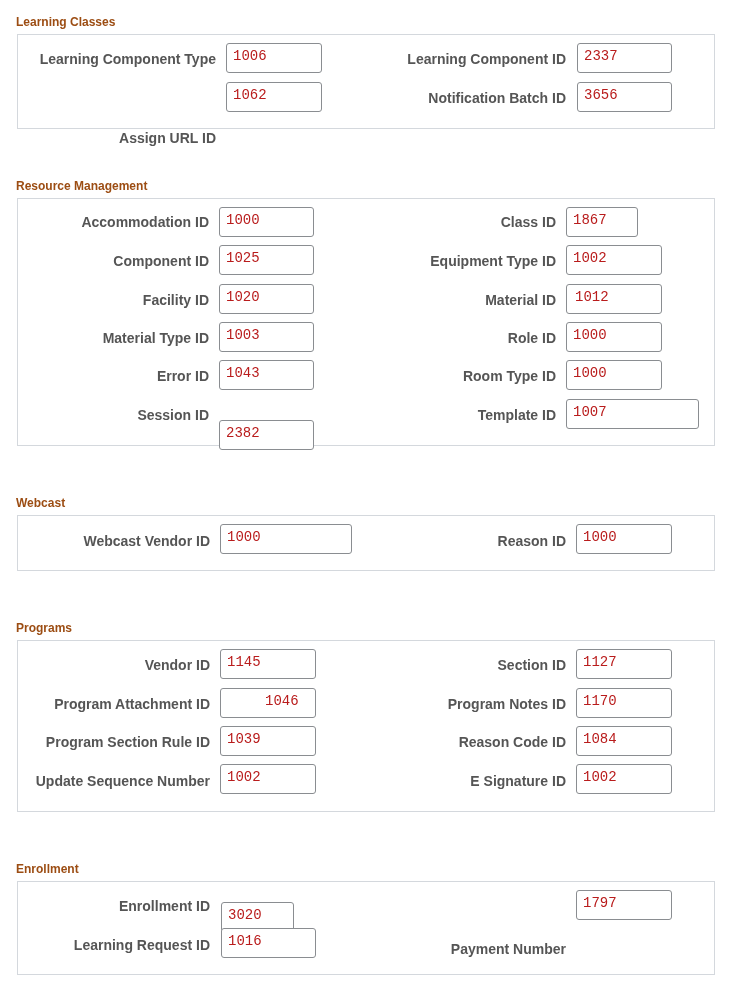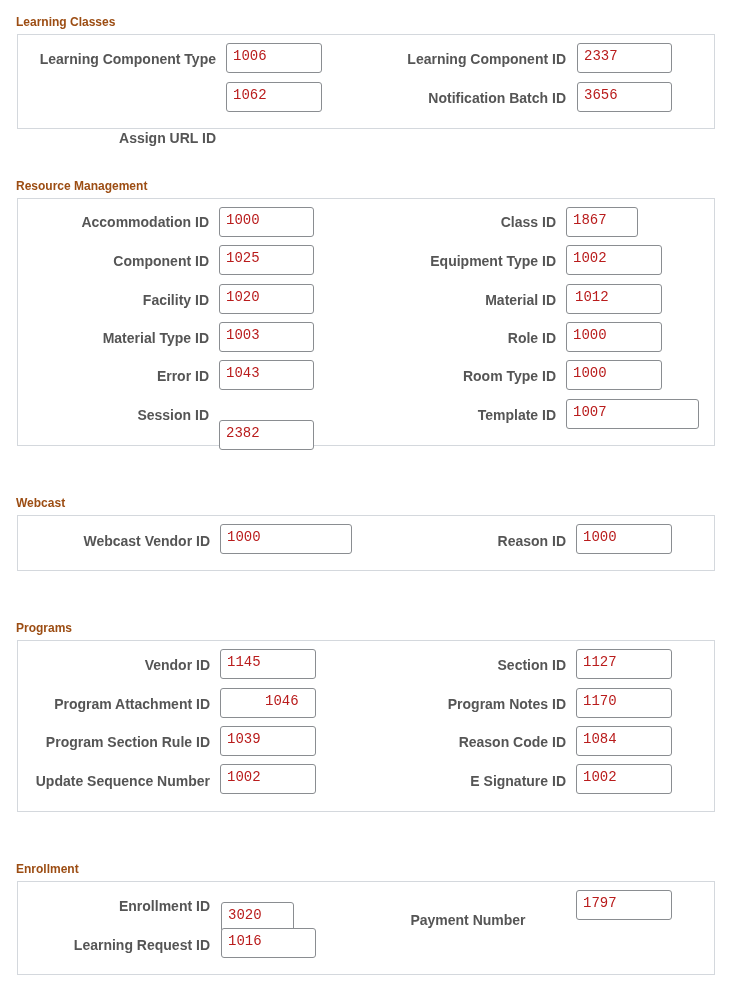--- a/index.html
+++ b/index.html
@@ -100,16 +100,16 @@
 
 <div class="field-label" style="left:20px; width:190px; top:766px;">Update Sequence Number</div>
 <input class="field-input" style="left: 220px; width: 96px; top: 764px;" value="1002">
 <div class="field-label" style="left:370px; width:196px; top:766px;">E Signature ID</div>
 <input class="field-input" style="left: 576px; width: 96px; top: 764px;" value="1002">
 
 <div class="section-title" style="top:860px;">Enrollment</div>
 <div class="group-box" style="top:881px; height:94px;"></div>
 <div class="field-label" style="left:20px; width:190px; top:891px;">Enrollment ID</div>
 <input class="field-input" style="left: 221px; width: 73px; top: 890px; margin-top: 12px;" value="3020">
-<div class="field-label" style="left:370px; width:196px; top:905px;text-align:center;">Payment Number</div>
+<div class="field-label" style="left:370px; width:196px; top:934px;">Payment Number</div>
 <input class="field-input" style="left: 576px; width: 96px; top: 890px;" value="1797">
 <div class="field-label" style="left:20px; width:190px; top:930px;">Learning Request ID</div>
 <input class="field-input" style="left: 221px; width: 95px; top: 928px;" value="1016">
 
 </body></html>

